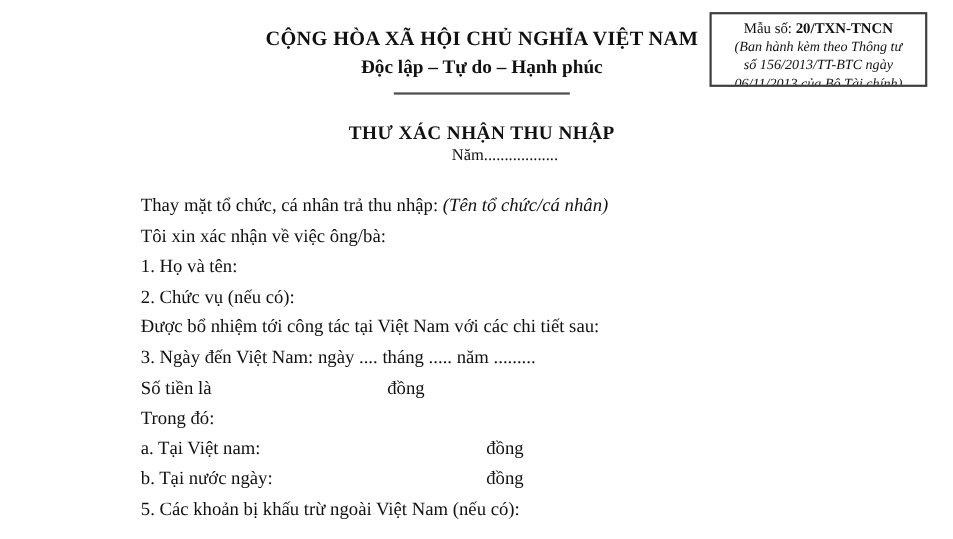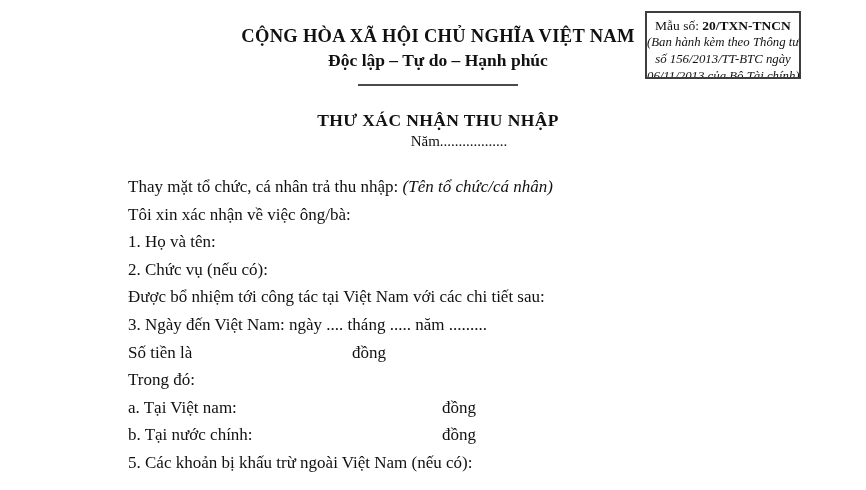--- a/index.html
+++ b/index.html
@@ -45,21 +45,21 @@
     top: 84px;
     width: 160px;
     height: 2px;
     background: #4a4a4a;
   }
   
   .form-box {
     position: absolute;
     left: 645px;
     top: 11px;
-    width: 156px;
+    width: 198px;
     height: 68px;
     box-sizing: border-box;
     border: 2px solid #3e3e3e;
     padding-top: 4px;
     text-align: center;
     overflow: hidden;
     line-height: 17px;
   }
   .form-box .box-line1 {
     font-size: 13.5px;
@@ -167,20 +167,20 @@
     </div>
 
     <div class="line">Trong đó:</div>
 
     <div class="line">
       <span>a. Tại Việt nam:</span>
       <span class="unit-right">đồng</span>
     </div>
 
     <div class="line">
-      <span>b. Tại nước chính:</span>
+      <span>b. Tại nước ngày:</span>
       <span class="unit-right">đồng</span>
     </div>
 
     <div class="line">5. Các khoản bị khấu trừ ngoài Việt Nam (nếu có):</div>
 
   </div>
 </div>
 
 </body></html>

